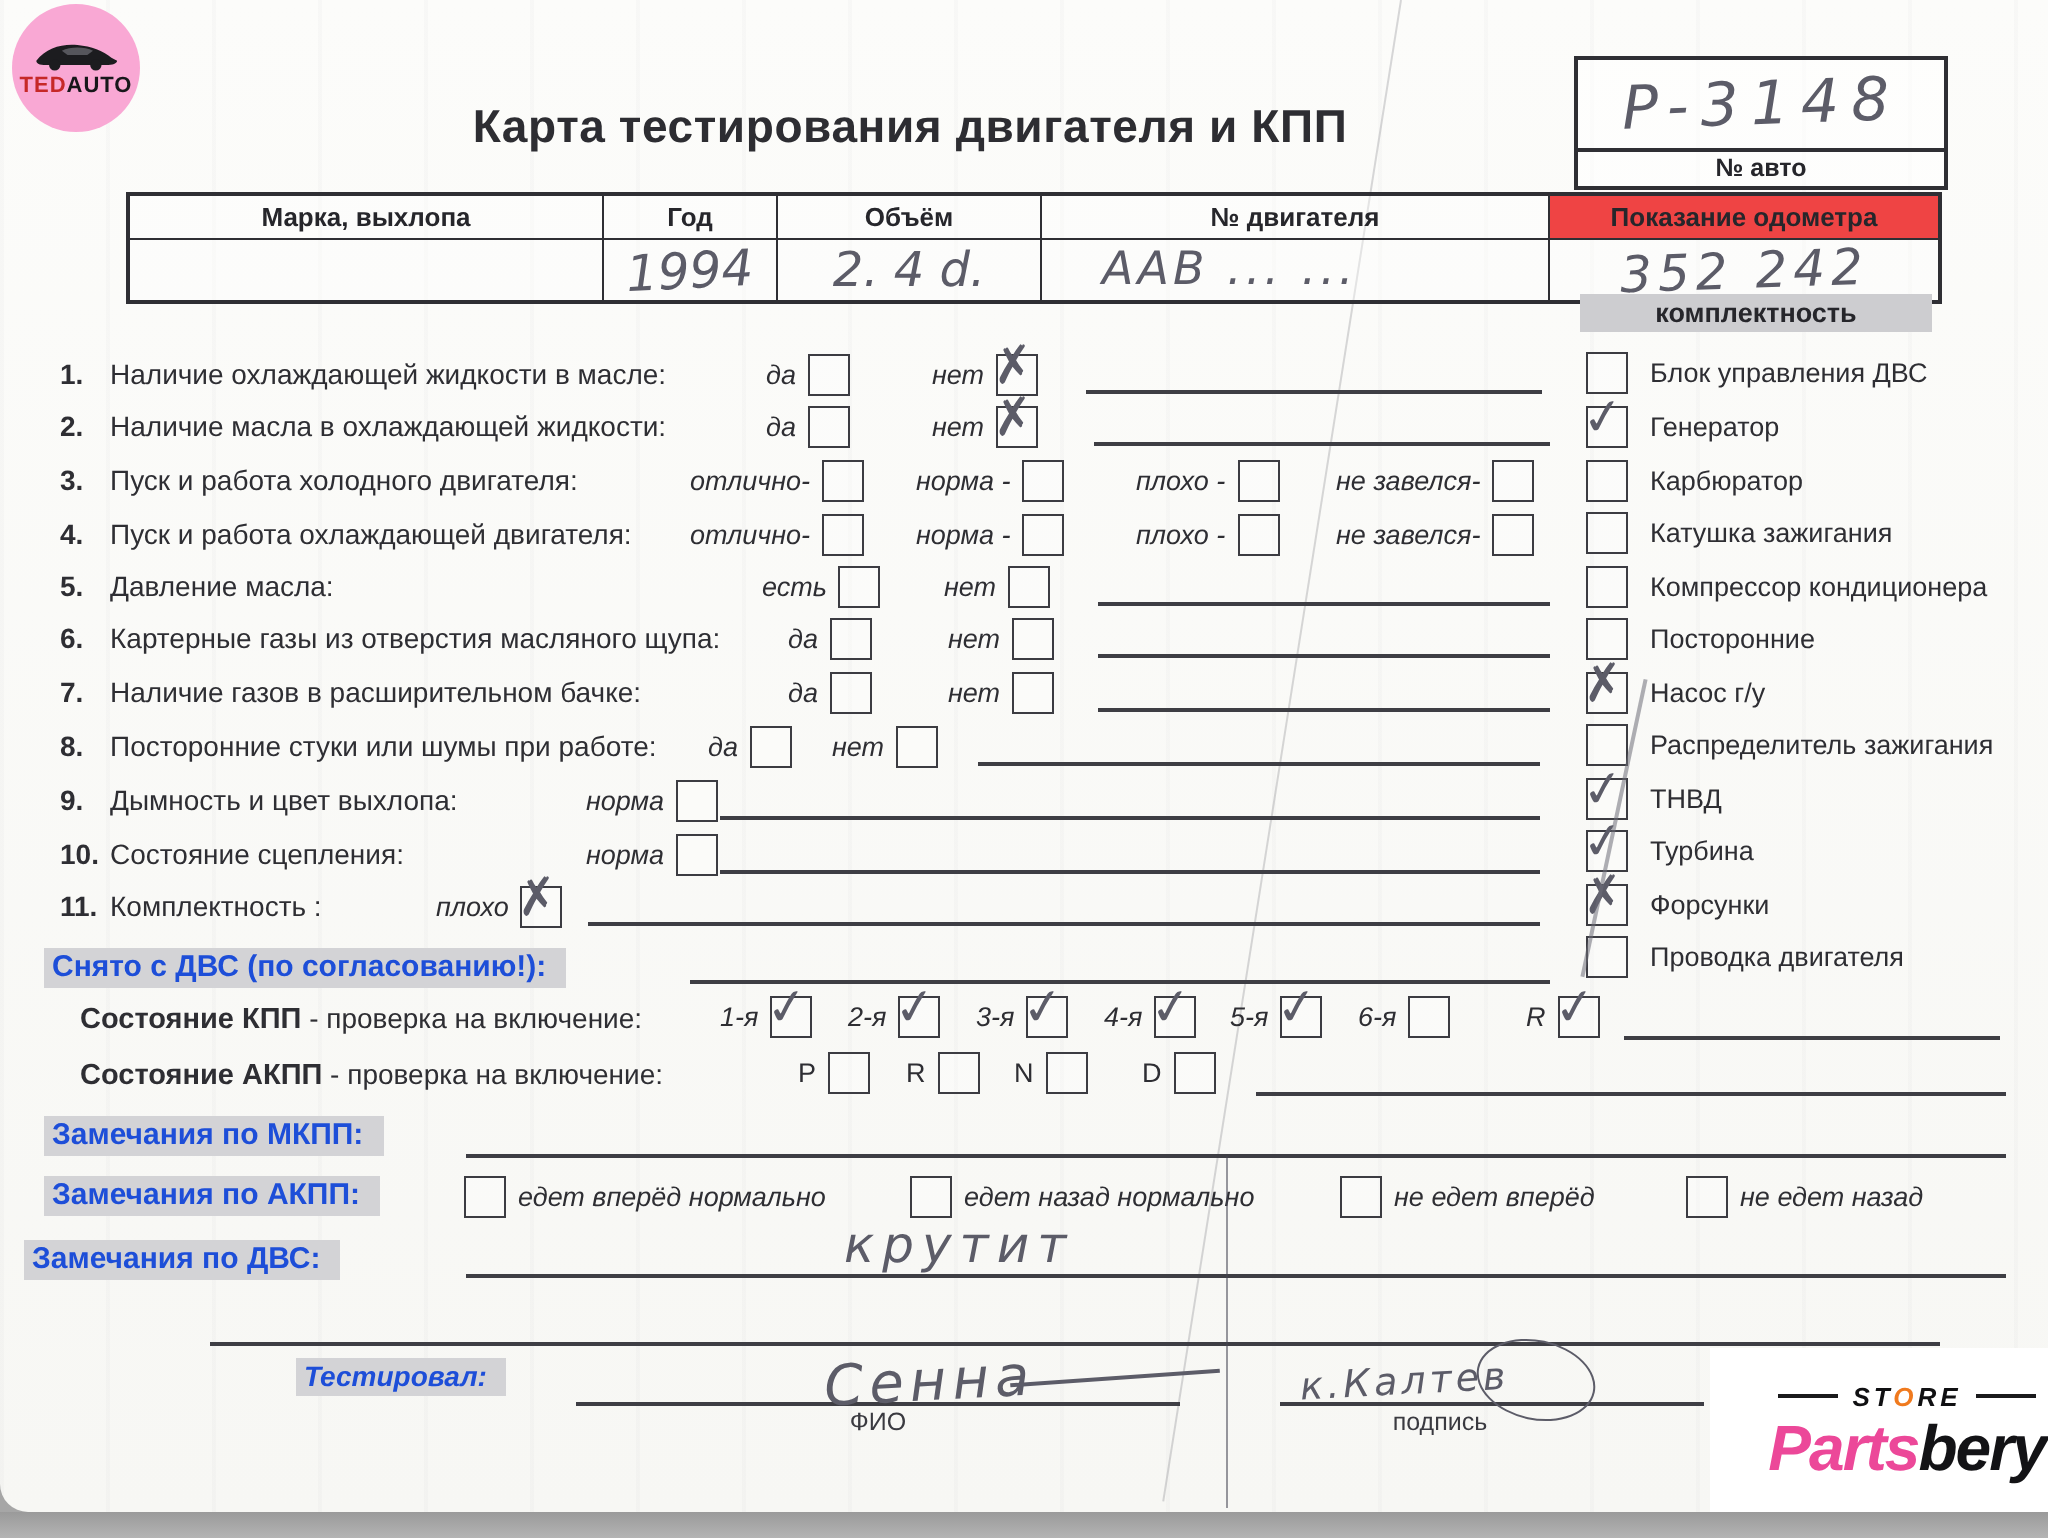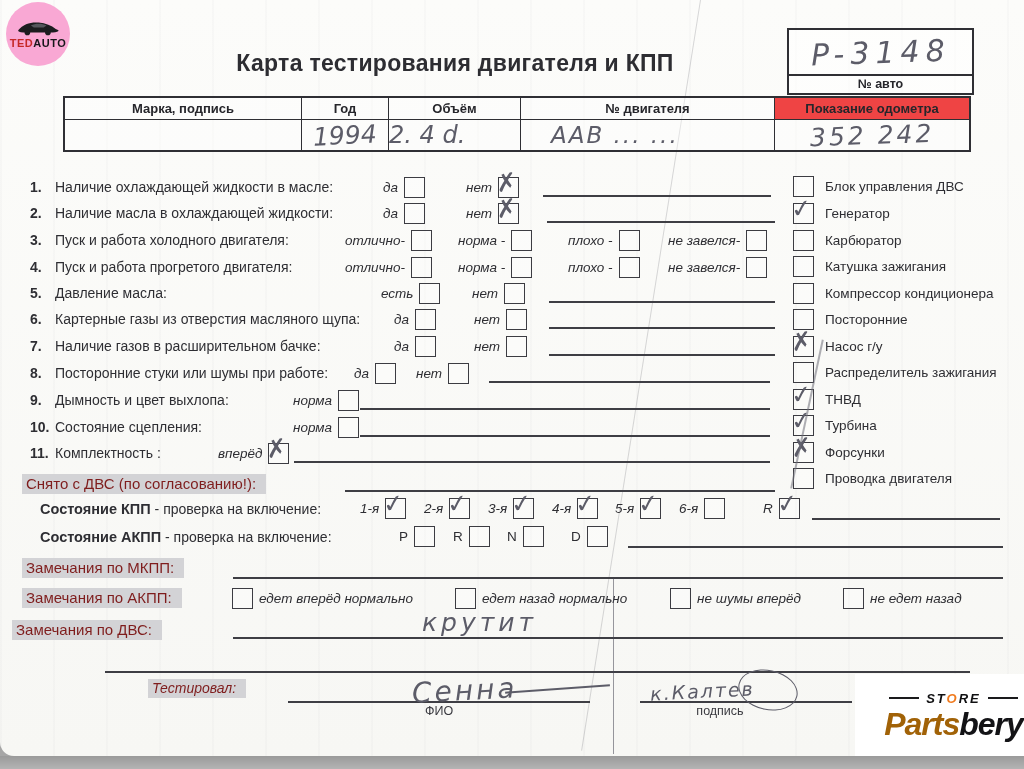--- a/index.html
+++ b/index.html
@@ -44,37 +44,37 @@
   .mark{position:absolute;left:-3px;top:-8px;font-size:25px;line-height:1;color:#5c5c68;
         font-family:"DejaVu Sans",sans-serif;font-style:italic;transform:rotate(-7deg);}
   .hline{position:absolute;height:1.5px;background:#3e3e44;}
   .pline{position:absolute;height:1.5px;background:#5c5c68;}
   
   .eqtitle{position:absolute;left:790px;top:147px;width:176px;background:#cdcdd0;text-align:center;
            font-weight:bold;font-size:13.5px;padding:2px 0;color:#26262b;}
   .eqrow{position:absolute;left:793px;display:flex;align-items:center;gap:11px;height:24px;
          font-size:13.5px;color:#2e2e33;white-space:nowrap;}
   
-  .secbar{position:absolute;background:#d3d3d6;font-weight:normal;font-size:15px;color:#7f1d1d;
+  .secbar{position:absolute;background:#d3d3d6;font-weight:bold;font-size:15px;color:#1d4ed8;
           padding:1px 10px 2px 4px;white-space:nowrap;}
   .gsec{position:absolute;left:40px;font-size:14px;color:#2e2e33;white-space:nowrap;}
   .gsec b{font-size:14.5px;}
   
   .sublab{position:absolute;font-size:12.5px;color:#3a3a40;text-align:center;}
   .ell{position:absolute;border:1.6px solid #5c5c68;border-radius:50%;}
   .vdiv{position:absolute;width:1px;background:rgba(70,70,82,.55);}
   
   .pb{position:absolute;left:855px;top:674px;width:197px;height:82px;background:#fff;display:flex;
       flex-direction:column;align-items:center;justify-content:center;}
   .store{display:flex;align-items:center;gap:7px;font-weight:bold;font-style:italic;font-size:13px;
          letter-spacing:2px;color:#101012;}
   .store .dash{width:30px;height:2px;background:#1a1a1c;}
   .store .o{color:#f07a1e;}
   .pbname{font-size:32px;font-weight:800;font-style:italic;line-height:1;margin-top:2px;letter-spacing:-1px;}
-  .pbname .parts{color:#a16207;}
+  .pbname .parts{color:#ec4899;}
   .pbname .bery{color:#131316;}
   .bottom-edge{position:absolute;left:0;top:756px;width:1024px;height:13px;
                background:linear-gradient(180deg,#9a9a9a,#b4b4b4);}
 </style>
 </head>
 <body>
 
 <div class="page">
   <div class="paper"></div>
   <div class="crease"></div>
@@ -93,48 +93,49 @@
 
   <div class="numbox">
     <div class="val">
         <span class="hw" style="font-size:30px;letter-spacing:6px;transform:rotate(-2deg);">P-3148</span>
       </div>
     <div class="lab">№ авто</div>
   </div>
 
   <div class="vtable">
     <div class="vcol" style="width:236px">
-      <div class="vhead">Марка, подпись</div>
+      <div class="vhead">Марка, выхлопа</div>
     </div>
     <div class="vcol" style="width:86px">
       <div class="vhead">Год</div>
       <div class="vval" style="justify-content:center">
           <span class="hw" style="font-size:25px;transform:rotate(-3deg)">1994</span>
         </div>
     </div>
     <div class="vcol" style="width:131px">
       <div class="vhead">Объём</div>
-      <div class="vval" style="">
+      <div class="vval" style="justify-content:center">
           <span class="hw" style="font-size:24px">2. 4  d.</span>
         </div>
     </div>
     <div class="vcol" style="width:253px">
       <div class="vhead">№ двигателя</div>
       <div class="vval" style="padding-left:30px">
           <span class="hw" style="font-size:23px;letter-spacing:2px">AAB ... ...</span>
         </div>
     </div>
     <div class="vcol" style="width:194px">
       <div class="vhead hl">Показание одометра</div>
       <div class="vval" style="justify-content:center">
           <span class="hw" style="font-size:25px;letter-spacing:3px;transform:rotate(-2deg)">352 242</span>
         </div>
     </div>
   </div>
 
+  <div class="eqtitle">комплектность</div>
   <div class="eqrow" style="top:174px">
       <span class="cb">
         <span class="mark"></span>
       </span>
       <span>Блок управления ДВС</span>
     </div>
   <div class="eqrow" style="top:201px">
       <span class="cb">
         <span class="mark">✓</span>
       </span>
@@ -262,21 +263,21 @@
     </div>
   <div class="popt" style="left:668px;top:229px">
       <span class="olabel">не завелся-</span>
       <span class="cb">
         <span class="mark"></span>
       </span>
     </div>
 
   <div class="crow" style="top:254px">
       <span class="num">4.</span>
-      <span>Пуск и работа прогретого двигателя:</span>
+      <span>Пуск и работа охлаждающей двигателя:</span>
     </div>
   <div class="popt" style="left:345px;top:256px">
       <span class="olabel">отлично-</span>
       <span class="cb">
         <span class="mark"></span>
       </span>
     </div>
   <div class="popt" style="left:458px;top:256px">
       <span class="olabel">норма -</span>
       <span class="cb">
@@ -390,21 +391,21 @@
         <span class="mark"></span>
       </span>
     </div>
   <span class="hline" style="left:360px;top:435px;width:410px"></span>
 
   <div class="crow" style="top:440px">
       <span class="num">11.</span>
       <span>Комплектность :</span>
     </div>
   <div class="popt" style="left:218px;top:442px">
-      <span class="olabel">вперёд</span>
+      <span class="olabel">плохо</span>
       <span class="cb">
         <span class="mark">✗</span>
       </span>
     </div>
   <span class="hline" style="left:294px;top:461px;width:476px"></span>
 
   <div class="secbar" style="left:22px;top:474px">Снято с ДВС (по согласованию!):</div>
   <span class="hline" style="left:345px;top:490px;width:430px"></span>
 
   <div class="gsec" style="top:501px"><b>Состояние КПП</b><span> - проверка на включение:</span></div>
@@ -492,21 +493,21 @@
   <div class="popt" style="left:455px;top:587px">
       <span class="cb">
         <span class="mark"></span>
       </span>
       <span class="olabel">едет назад нормально</span>
     </div>
   <div class="popt" style="left:670px;top:587px">
       <span class="cb">
         <span class="mark"></span>
       </span>
-      <span class="olabel">не шумы вперёд</span>
+      <span class="olabel">не едет вперёд</span>
     </div>
   <div class="popt" style="left:843px;top:587px">
       <span class="cb">
         <span class="mark"></span>
       </span>
       <span class="olabel">не едет назад</span>
     </div>
 
   <div class="secbar" style="left:12px;top:620px">Замечания по ДВС:</div>
   <span class="hline" style="left:233px;top:637px;width:770px"></span>

